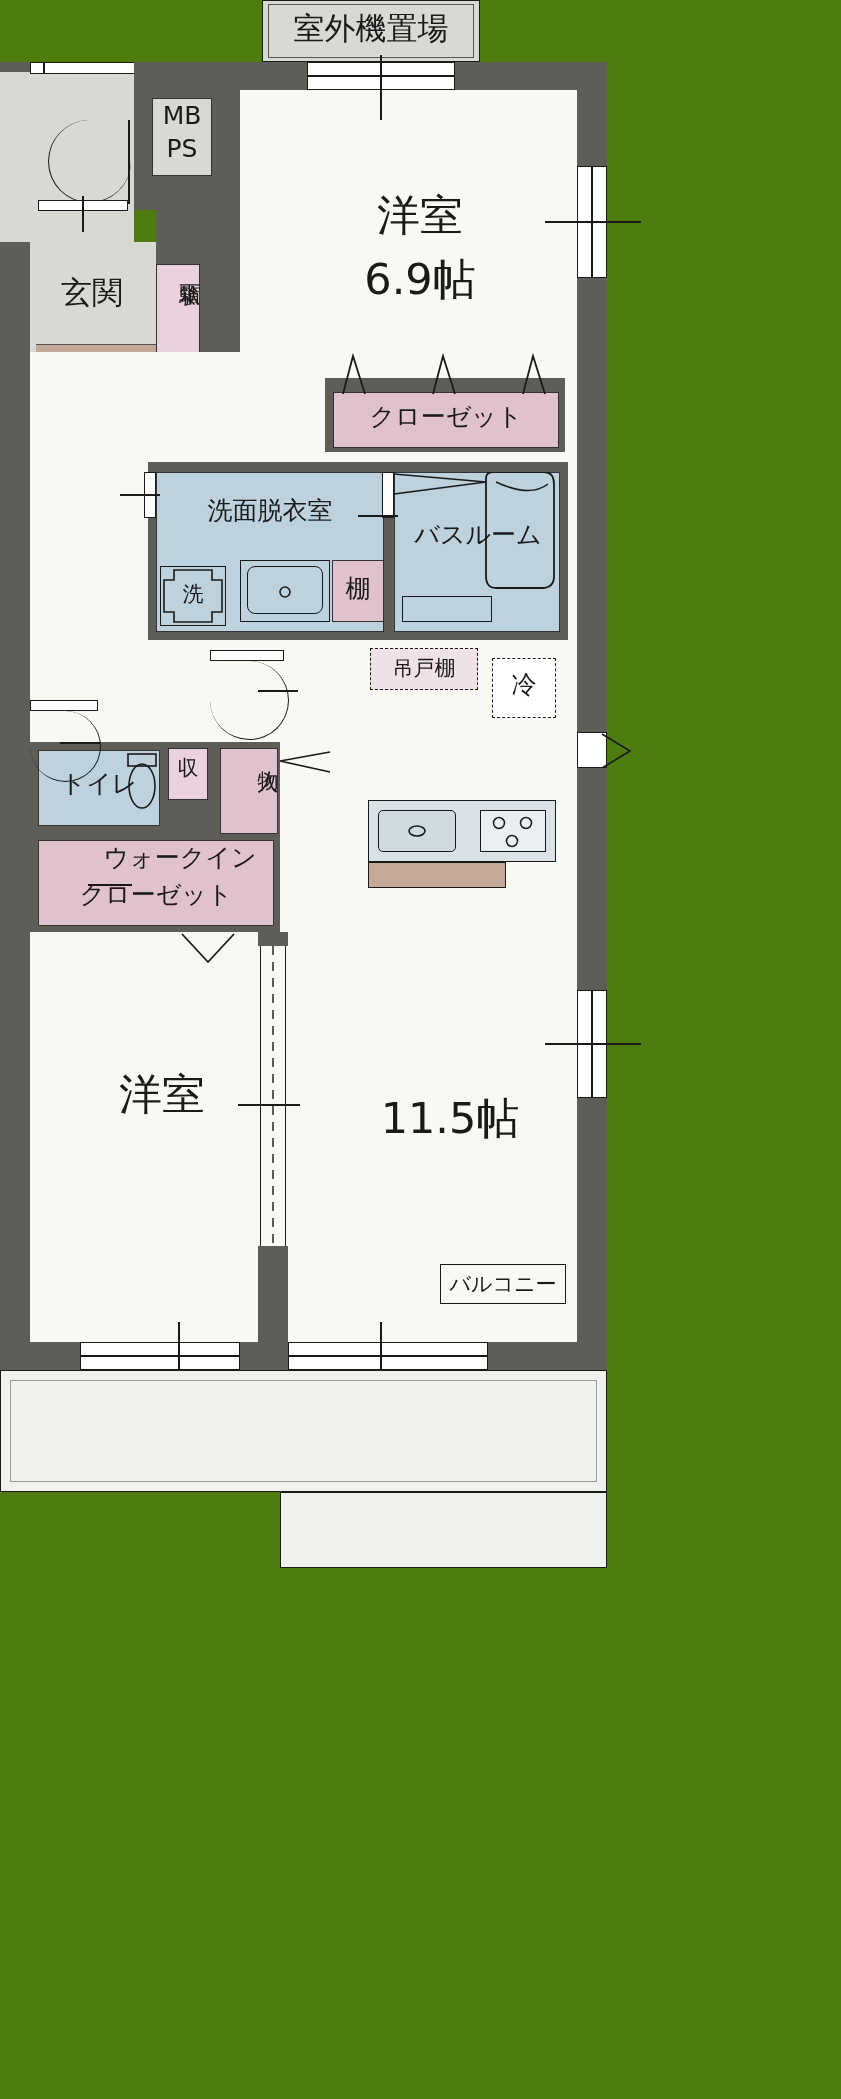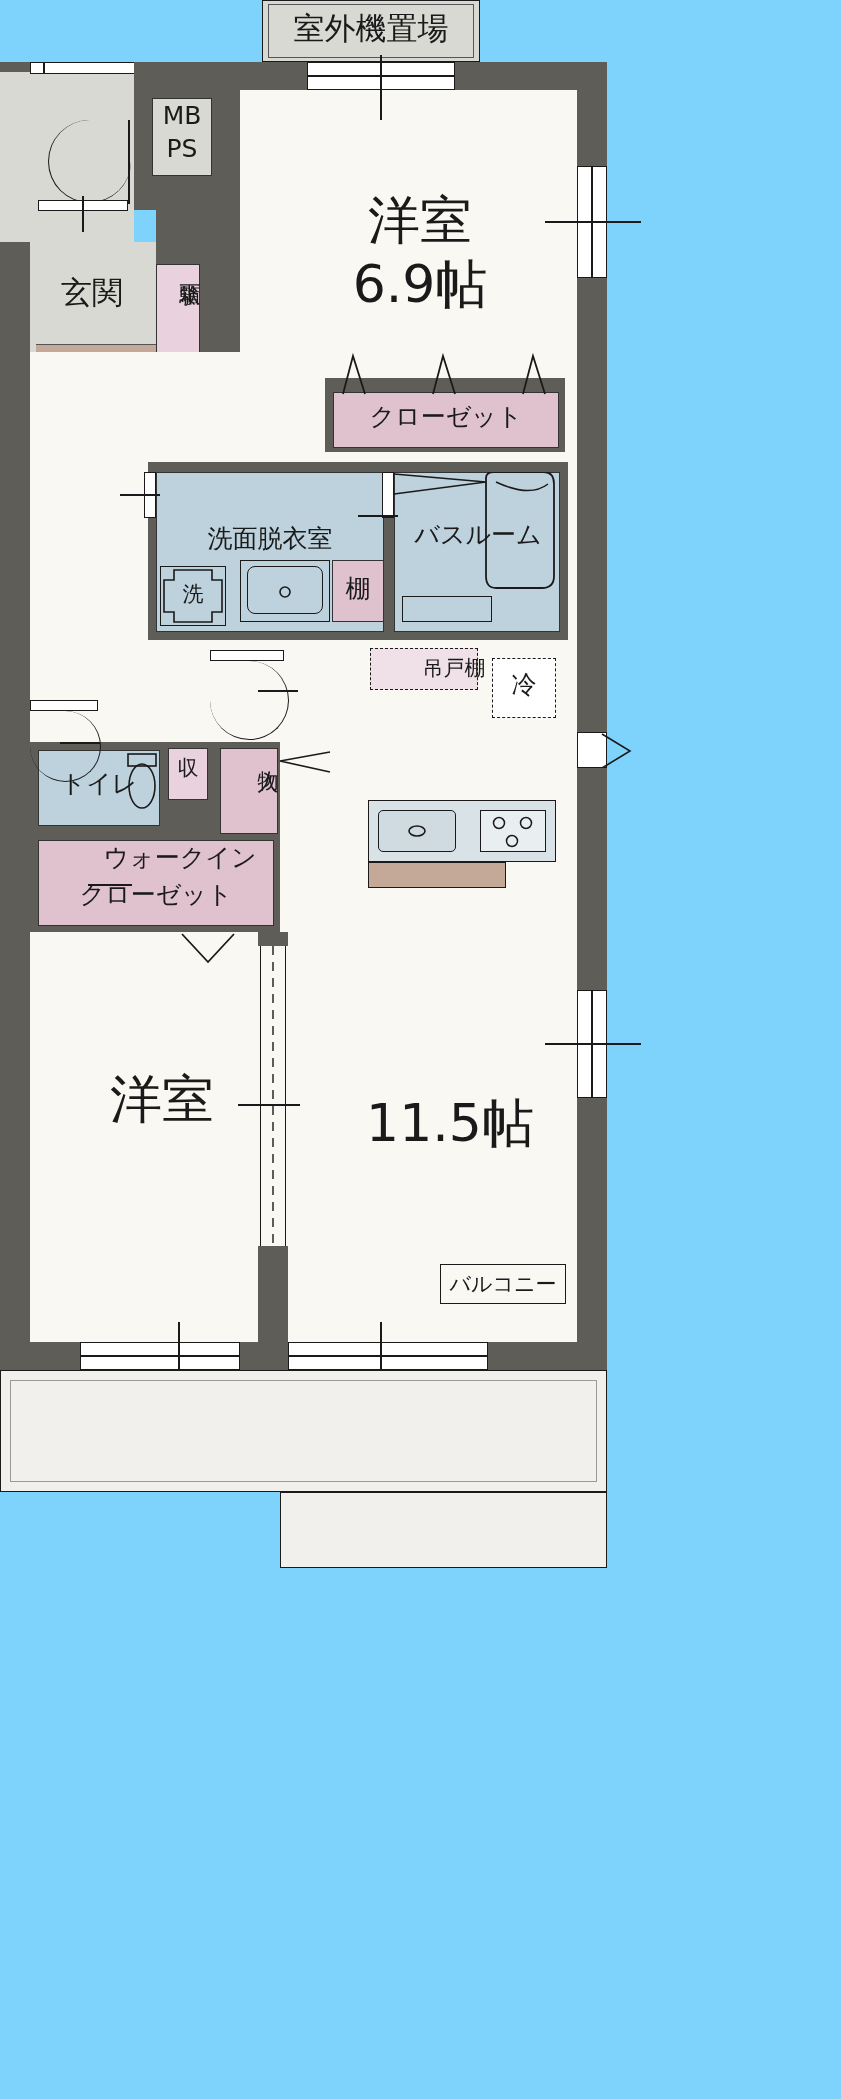--- a/index.html
+++ b/index.html
@@ -1,33 +1,33 @@
 <!DOCTYPE html>
 <html><head>
 <meta charset="utf-8">
 <style>
   html,body{margin:0;padding:0;background:#ffffff;}
   body{font-family:"Liberation Sans","DejaVu Sans",sans-serif;}
-  #plan{position:relative;width:841px;height:2099px;background:#7dd3fc;overflow:hidden;}
+  #plan{position:relative;width:841px;height:2099px;background:#4d7c0f;overflow:hidden;}
 
   
   .wall{position:absolute;background:#5e5d57;}
   .room{position:absolute;box-sizing:border-box;}
   .fill-liv{background:#faf8f2;}
   .fill-pink{background:#e0c2cf;}
   .fill-pink2{background:#e9d2dd;}
   .fill-blue{background:#bdd2dd;}
   .fill-gray{background:#d9d9d4;}
   .fill-balc{background:#f2f0ec;}
   .ol1{border:1.5px solid #1a1a1a;}
   .ol-thin{border:1px solid #333;}
 
   .lbl{position:absolute;color:#1a1a1a;font-family:"DejaVu Sans",sans-serif;
        white-space:nowrap;letter-spacing:0px;line-height:1.05;text-align:center;}
-  .lbl-xl{font-size:52px;font-weight:500;}
+  .lbl-xl{font-size:43px;font-weight:500;}
   .lbl-lg{font-size:31px;}
   .lbl-md{font-size:25px;}
   .lbl-sm{font-size:21px;}
   .vert{writing-mode:vertical-rl;text-orientation:upright;line-height:1;}
 
   .thinline{position:absolute;background:#1a1a1a;}
 
   
   .arc{position:absolute;border:1.6px solid #1a1a1a;border-radius:50%;}
   .arc-tr{border-left:none;border-bottom:none;}
@@ -104,21 +104,21 @@
     <polyline points="108,42 118,4 130,42" fill="none" stroke="#1a1a1a" stroke-width="1.8"></polyline>
     <polyline points="198,42 208,4 220,42" fill="none" stroke="#1a1a1a" stroke-width="1.8"></polyline>
   </svg>
 
   <div class="sash" style="left:196px;top:508px;width:11px;height:106px;"></div>
   <div class="arc arc-tr" style="left:207px;top:508px;width:108px;height:108px;"></div>
   <div class="thinline" style="left:163px;top:562px;width:52px;height:1.6px;"></div>
 
   <div class="wall" style="left:148px;top:462px;width:420px;height:178px;"></div>
   <div class="room fill-blue ol-thin" style="left:156px;top:472px;width:228px;height:160px;"></div>
-  <div class="lbl lbl-md" style="left:156px;top:526px;width:228px;">洗面脱衣室</div>
+  <div class="lbl lbl-md" style="left:156px;top:498px;width:228px;">洗面脱衣室</div>
 
   <div class="sash" style="left:144px;top:472px;width:12px;height:46px;"></div>
   <div class="thinline" style="left:120px;top:494px;width:40px;height:1.6px;"></div>
 
   <div class="sinkbox" style="left:160px;top:566px;width:66px;height:60px;background:#bdd2dd;border:1.6px solid #1a1a1a;"></div>
   <svg style="position:absolute;left:160px;top:566px;width:66px;height:60px;">
     <path d="M14,4 L52,4 L52,14 L62,14 L62,46 L52,46 L52,56 L14,56 L14,46 L4,46 L4,14 L14,14 Z" fill="none" stroke="#1a1a1a" stroke-width="1.6"></path>
   </svg>
   <div class="lbl lbl-sm" style="left:160px;top:583px;width:66px;">洗</div>
 
@@ -141,21 +141,21 @@
   <div class="thinline" style="left:358px;top:515px;width:40px;height:1.6px;"></div>
 
   <svg style="position:absolute;left:478px;top:472px;width:84px;height:130px;">
     <path d="M8,6 Q8,0 16,0 L66,0 Q76,0 76,12 L76,104 Q76,116 64,116 L18,116 Q8,116 8,104 Z" fill="none" stroke="#1a1a1a" stroke-width="1.8"></path>
     <path d="M18,10 Q52,26 70,12" fill="none" stroke="#1a1a1a" stroke-width="1.5"></path>
   </svg>
 
   <div class="sinkbox" style="left:402px;top:596px;width:90px;height:26px;background:#bdd2dd;border:1.6px solid #1a1a1a;"></div>
 
   <div class="room fill-pink2 dashbox" style="left:370px;top:648px;width:108px;height:42px;background:#f0e1e8;"></div>
-  <div class="lbl lbl-sm" style="left:370px;top:657px;width:108px;margin-left:30px;">吊戸棚</div>
+  <div class="lbl lbl-sm" style="left:370px;top:657px;width:108px;">吊戸棚</div>
 
   <div class="dashbox" style="left:492px;top:658px;width:64px;height:60px;background:#ffffff;"></div>
   <div class="lbl lbl-md" style="left:492px;top:672px;width:64px;">冷</div>
 
   <div class="lbl lbl-xl" style="left:320px;top:1096px;width:260px;">11.5帖</div>
 
   <div class="sinkbox" style="left:368px;top:800px;width:188px;height:62px;background:#d9e2e6;border:1.6px solid #1a1a1a;"></div>
   <div class="sinkbox" style="left:378px;top:810px;width:78px;height:42px;background:#cfdbe0;border:1.6px solid #1a1a1a;border-radius:5px;"></div>
   <svg style="position:absolute;left:378px;top:810px;width:78px;height:42px;">
     <ellipse cx="39" cy="21" rx="8" ry="5" fill="none" stroke="#1a1a1a" stroke-width="1.6"></ellipse>

